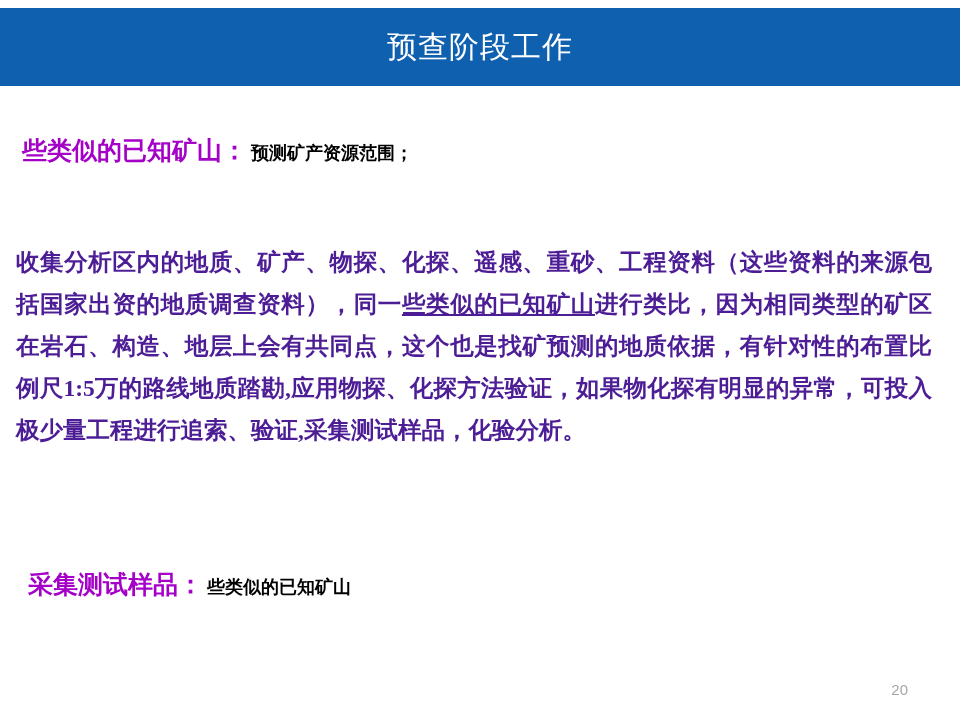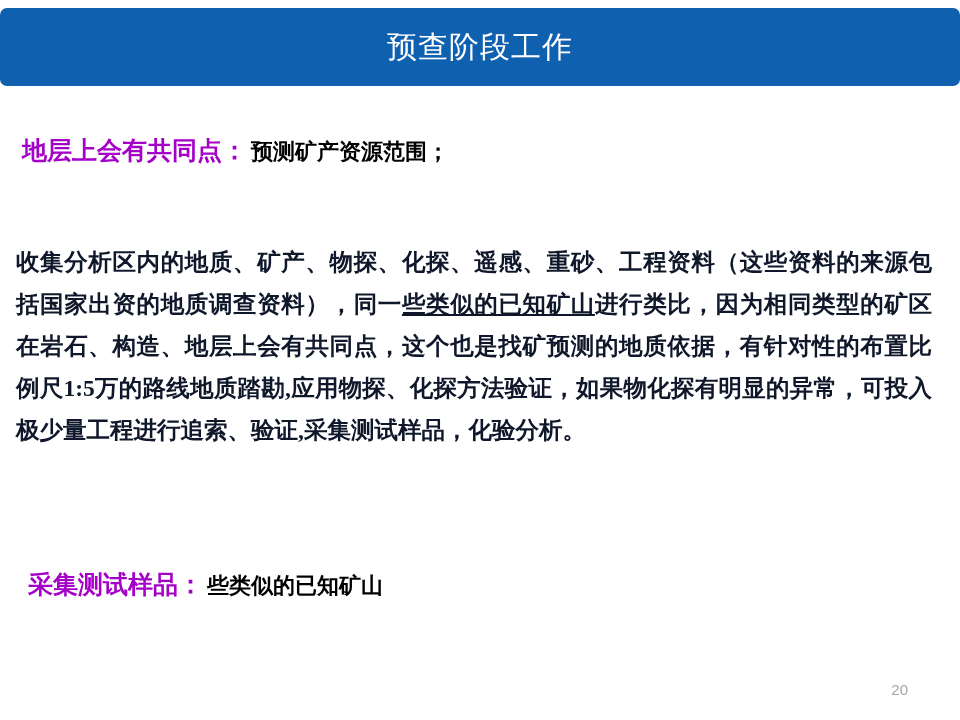--- a/index.html
+++ b/index.html
@@ -22,21 +22,20 @@
   .title-bar {
     position: absolute;
     left: 0;
     top: 8px;
     width: 960px;
     height: 78px;
     background: #1060B0;
     display: flex;
     align-items: center;
     justify-content: center;
-    border-radius: 7px;
   }
   .title-text {
     color: #ffffff;
     font-size: 30px;
     font-family: "Liberation Serif", "DejaVu Serif", serif;
     letter-spacing: 1px;
   }
   .content {
     position: absolute;
     left: 0;
@@ -51,36 +50,36 @@
     white-space: nowrap;
   }
   .label-purple {
     color: #A400C8;
     font-size: 25px;
     font-weight: bold;
     font-family: "Liberation Serif", "DejaVu Serif", serif;
   }
   .value-black {
     color: #000000;
-    font-size: 22px;
+    font-size: 18px;
     font-weight: bold;
     font-family: "Liberation Serif", "DejaVu Serif", serif;
   }
   .line-method {
     position: absolute;
     left: 22px;
     top: 105px;
     white-space: nowrap;
   }
   .para-body {
     position: absolute;
     left: 16px;
     top: 155px;
     width: 916px;
-    color: #0f172a;
+    color: #4c1d95;
     font-size: 23.5px;
     font-weight: bold;
     font-family: "Liberation Serif", "DejaVu Serif", serif;
     line-height: 42px;
     text-align: justify;
     text-justify: inter-ideograph;
   }
   .para-body .u {
     text-decoration: underline;
   }
@@ -104,21 +103,21 @@
 
 <div class="slide">
 
   <div class="title-bar">
     <div class="title-text">预查阶段工作</div>
   </div>
 
   <div class="content">
 
     <div class="line-purpose">
-      <span class="label-purple">地层上会有共同点：</span>
+      <span class="label-purple">些类似的已知矿山：</span>
       <span class="value-black">预测矿产资源范围；</span>
     </div>
 
 
     <div class="para-body">
       <span>收集分析区内的地质、矿产、物探、化探、遥感、重砂、工程资料（这些资料的来源包括国家出资的地质调查资料），同一</span><span class="u">些类似的已知矿山</span><span>进行类比，因为相同类型的矿区在岩石、构造、地层上会有共同点，这个也是找矿预测的地质依据，有针对性的布置比例尺1:5万的路线地质踏勘,应用物探、化探方法验证，如果物化探有明显的异常，可投入极少量工程进行追索、验证,采集测试样品，化验分析。</span>
     </div>
 
     <div class="line-result">
       <span class="label-purple">采集测试样品：</span>

